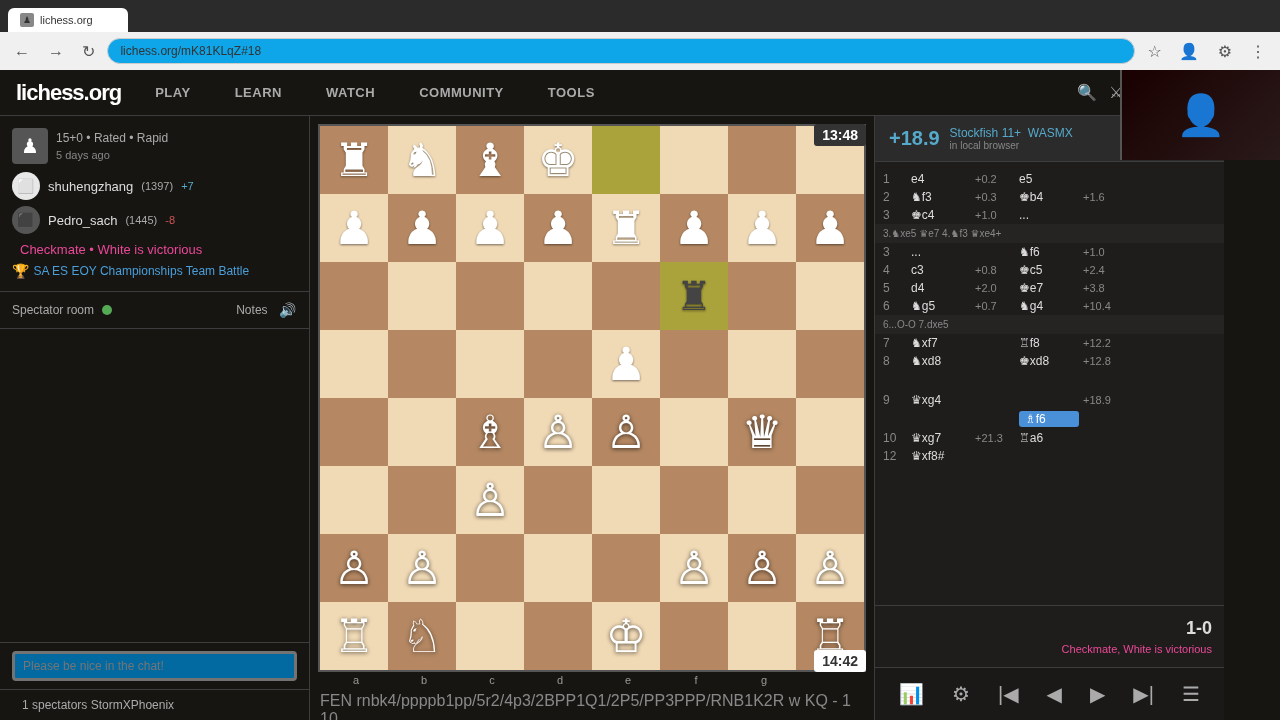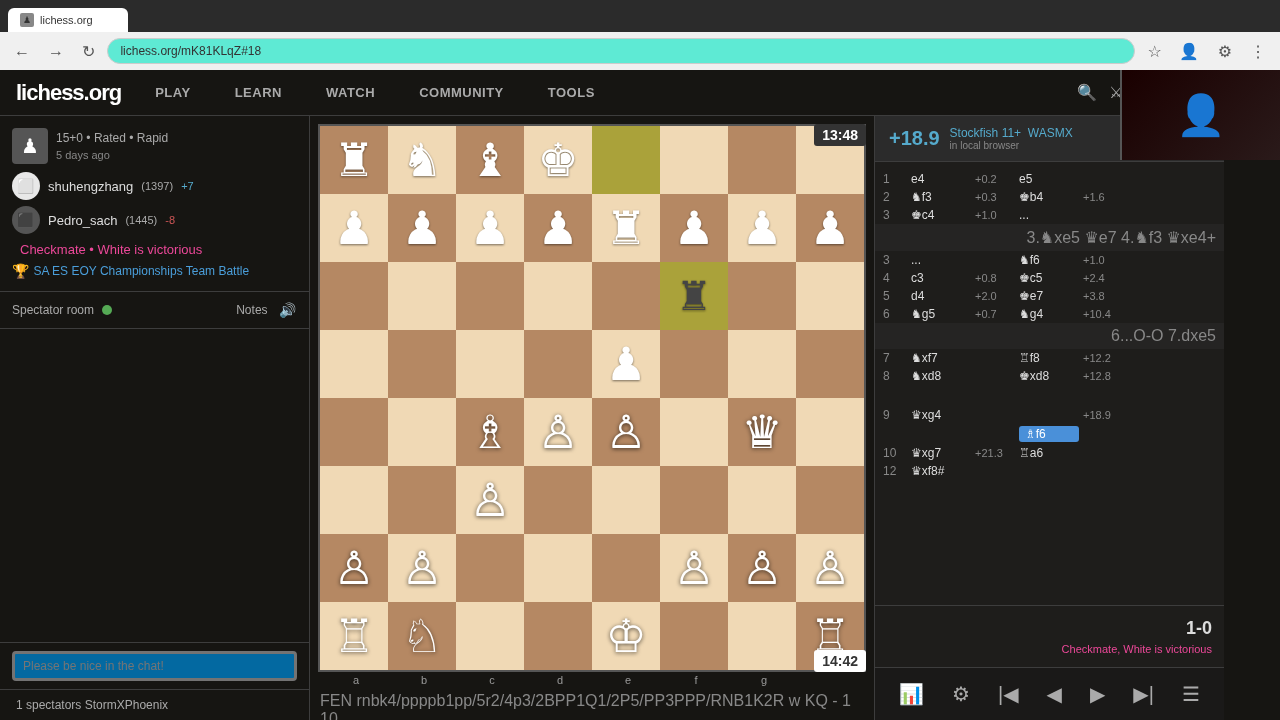--- a/index.html
+++ b/index.html
@@ -7,21 +7,21 @@
 
     
     .browser-chrome { background: #3c3c3c; height: 70px; display: flex; flex-direction: column; }
     .browser-tabs { background: #2b2b2b; height: 32px; display: flex; align-items: flex-end; padding: 0 8px; gap: 2px; }
     .browser-tab { background: #3c3c3c; color: #ccc; font-size: 11px; padding: 5px 12px; border-radius: 6px 6px 0 0; display: flex; align-items: center; gap: 6px; min-width: 120px; max-width: 180px; cursor: default; }
     .browser-tab.active { background: #fff; color: #333; }
     .tab-favicon { width: 14px; height: 14px; background: #888; border-radius: 2px; font-size: 9px; display: flex; align-items: center; justify-content: center; }
     .tab-title { white-space: nowrap; overflow: hidden; text-overflow: ellipsis; flex: 1; }
     .browser-toolbar { background: #f0f0f0; height: 38px; display: flex; align-items: center; padding: 0 8px; gap: 6px; }
     .nav-btn { background: none; border: none; color: #555; cursor: pointer; font-size: 16px; padding: 4px 6px; border-radius: 3px; }
-    .address-bar { flex: 1; background: #5eead4; border: 1px solid #ccc; border-radius: 16px; height: 26px; display: flex; align-items: center; padding: 0 12px; font-size: 12px; color: #333; }
+    .address-bar { flex: 1; background: #0ea5e9; border: 1px solid #ccc; border-radius: 16px; height: 26px; display: flex; align-items: center; padding: 0 12px; font-size: 12px; color: #333; }
 
     
     .main-container { display: flex; height: calc(720px - 70px); }
 
     
     .lichess-wrapper { flex: 1; display: flex; flex-direction: column; background: #161512; min-width: 0; }
 
     
     .lichess-header { background: #161512; height: 46px; display: flex; align-items: center; padding: 0 16px; gap: 24px; border-bottom: 1px solid #3d3d3d; }
     .lichess-logo { font-size: 22px; font-weight: bold; color: #fff; letter-spacing: -1px; }
@@ -49,21 +49,21 @@
     .rating-change { font-size: 11px; }
     .rating-change.pos { color: #5ac; }
     .rating-change.neg { color: #c55; }
     .game-result { font-size: 13px; font-weight: 400; color: #ec4899; margin: 6px 8px; }
     .tournament-link { color: #4a9eda; font-size: 12px; display: flex; align-items: center; gap: 4px; margin-top: 6px; }
     .spectator-section { padding: 10px 12px; border-bottom: 1px solid #3d3d3d; display: flex; align-items: center; gap: 8px; }
     .spectator-label { color: #aaa; font-size: 12px; }
     .spectator-dot { width: 10px; height: 10px; border-radius: 50%; background: #5a5; }
     .notes-btn { margin-left: auto; color: #aaa; font-size: 12px; cursor: pointer; }
     .chat-area { padding: 12px; flex: 1; }
-    .spectator-count { font-size: 12px; color: #aaa; margin-top: auto; padding: 8px 16px; border-top: 1px solid #3d3d3d; }
+    .spectator-count { font-size: 12px; color: #aaa; margin-top: auto; padding: 8px 22px; border-top: 1px solid #3d3d3d; }
 
     
     .board-container { position: relative; background: #161512; padding: 8px; display: flex; flex-direction: column; align-items: center; }
     .board-wrapper { position: relative; }
     .timer-top { position: absolute; top: 0; right: 0; background: #333; color: #fff; font-size: 14px; font-weight: bold; padding: 3px 8px; border-radius: 3px; z-index: 10; }
     .timer-bottom { position: absolute; bottom: 0; right: 0; background: #fff; color: #333; font-size: 14px; font-weight: bold; padding: 3px 8px; border-radius: 3px; z-index: 10; }
     .chess-board { display: grid; grid-template-columns: repeat(8, 68px); grid-template-rows: repeat(8, 68px); border: 2px solid #555; }
     .cell { width: 68px; height: 68px; display: flex; align-items: center; justify-content: center; font-size: 46px; position: relative; }
     .cell.light { background: #f0d9b5; }
     .cell.dark { background: #b58863; }
@@ -85,21 +85,21 @@
     .eval-engine span { color: #5ac; }
     .eval-controls { margin-left: auto; display: flex; gap: 8px; }
     .moves-list { flex: 1; overflow-y: auto; padding: 8px 0; }
     .move-row { display: flex; align-items: center; padding: 2px 8px; gap: 4px; }
     .move-num { color: #888; font-size: 12px; min-width: 24px; }
     .move-white { font-size: 12px; color: #ddd; min-width: 60px; }
     .move-eval { font-size: 11px; color: #888; min-width: 40px; }
     .move-black { font-size: 12px; color: #ddd; min-width: 60px; }
     .move-eval2 { font-size: 11px; color: #888; min-width: 40px; }
     .move-row.active .move-black { background: #4a90d9; color: #fff; padding: 1px 4px; border-radius: 3px; margin-top: 39px; }
-    .variation-header { padding: 4px 8px; font-size: 16px; color: #888; background: #252423; text-align: right; }
+    .variation-header { padding: 4px 8px; font-size: 10px; color: #888; background: #252423; }
     .result-section { padding: 12px; text-align: right; border-top: 1px solid #3d3d3d; }
     .result-score { font-size: 18px; font-weight: bold; color: #ddd; }
     .result-text { font-size: 11px; color: #ec4899; margin-top: 4px; }
     .controls-bar { display: flex; align-items: center; justify-content: center; gap: 12px; padding: 10px; border-top: 1px solid #3d3d3d; background: #1a1918; }
     .ctrl-btn { background: none; border: none; color: #aaa; font-size: 20px; cursor: pointer; padding: 4px 8px; }
 
     
     .webcam { position: absolute; top: 70px; right: 0; width: 160px; height: 90px; background: #000; overflow: hidden; border-left: 2px solid #555; }
     .webcam-placeholder { width: 100%; height: 100%; background: linear-gradient(135deg, #1a0000 0%, #2a1a1a 100%); display: flex; align-items: center; justify-content: center; color: #555; font-size: 30px; }
 

